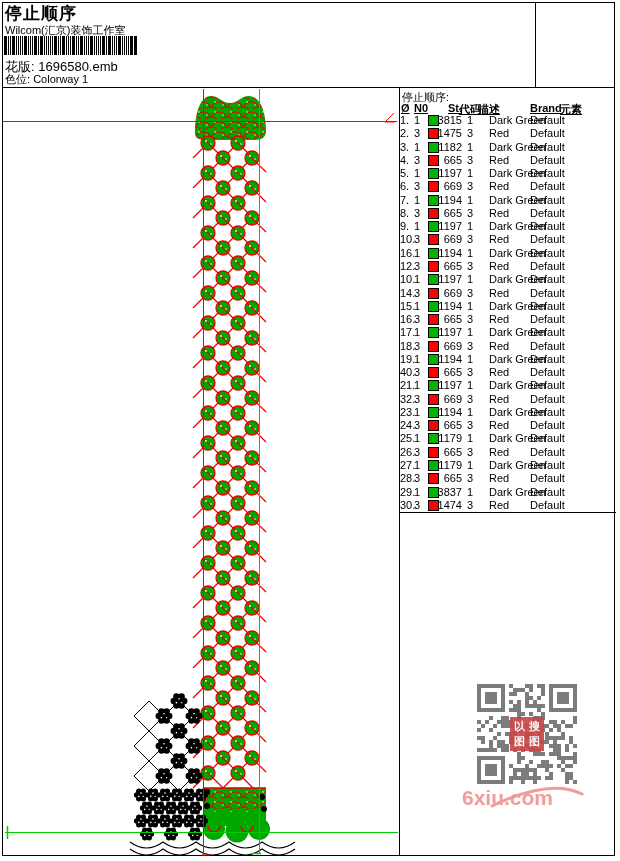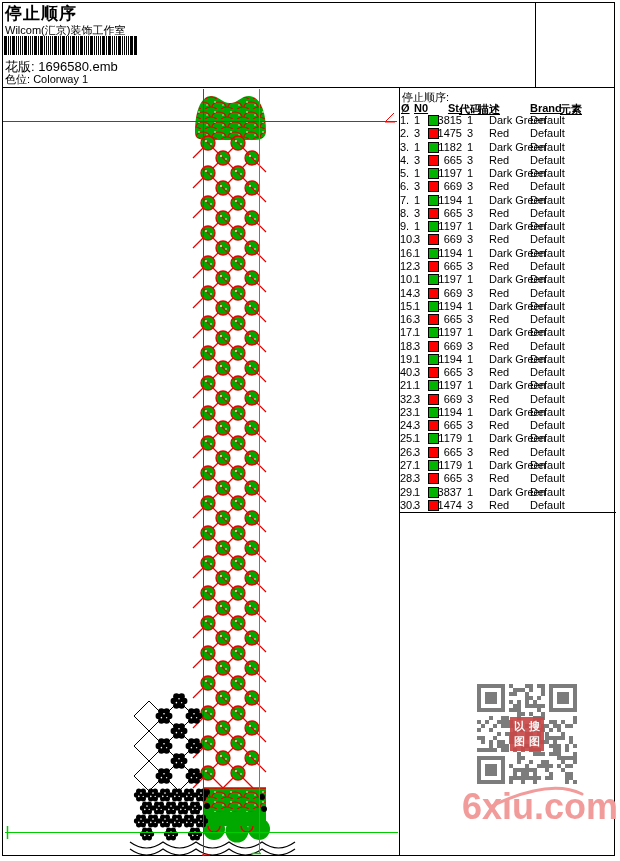--- a/index.html
+++ b/index.html
@@ -29,21 +29,21 @@
   .c{position:absolute;white-space:nowrap;}
   .c.i{left:1px;width:14px;} .c.n{left:15px;width:12px;}
   .c.sw{left:29px;top:1px;width:9px;height:9px;border:1px solid #000;}
   .c.st{left:38px;width:25px;text-align:right;} .c.cd{left:62px;width:12px;text-align:right;}
   .c.ds{left:90px;} .c.br{left:131px;}
   #design{left:3px;top:89px;}
   #qr{left:477px;top:684px;width:100px;height:100px;}
   #seal{position:absolute;left:33px;top:33px;width:34px;height:34px;display:flex;flex-wrap:wrap;
         align-content:center;justify-content:center;opacity:.92;}
   #seal span{width:15px;height:15px;font-size:11px;line-height:15px;text-align:center;color:#fff;font-weight:bold;}
-  #wm-text{left:462px;top:786px;font-size:36px;font-weight:bold;letter-spacing:0px;}
+  #wm-text{left:462px;top:786px;font-size:21px;font-weight:bold;letter-spacing:0px;}
   #wm-swoosh{left:458px;top:778px;}
 </style>
 </head>
 <body>
 
 <div id="page">
   <div id="page-border" class="abs"></div>
 
   <div id="title" class="abs">停止顺序</div>
   <div id="studio" class="abs">Wilcom(汇京)装饰工作室</div>

